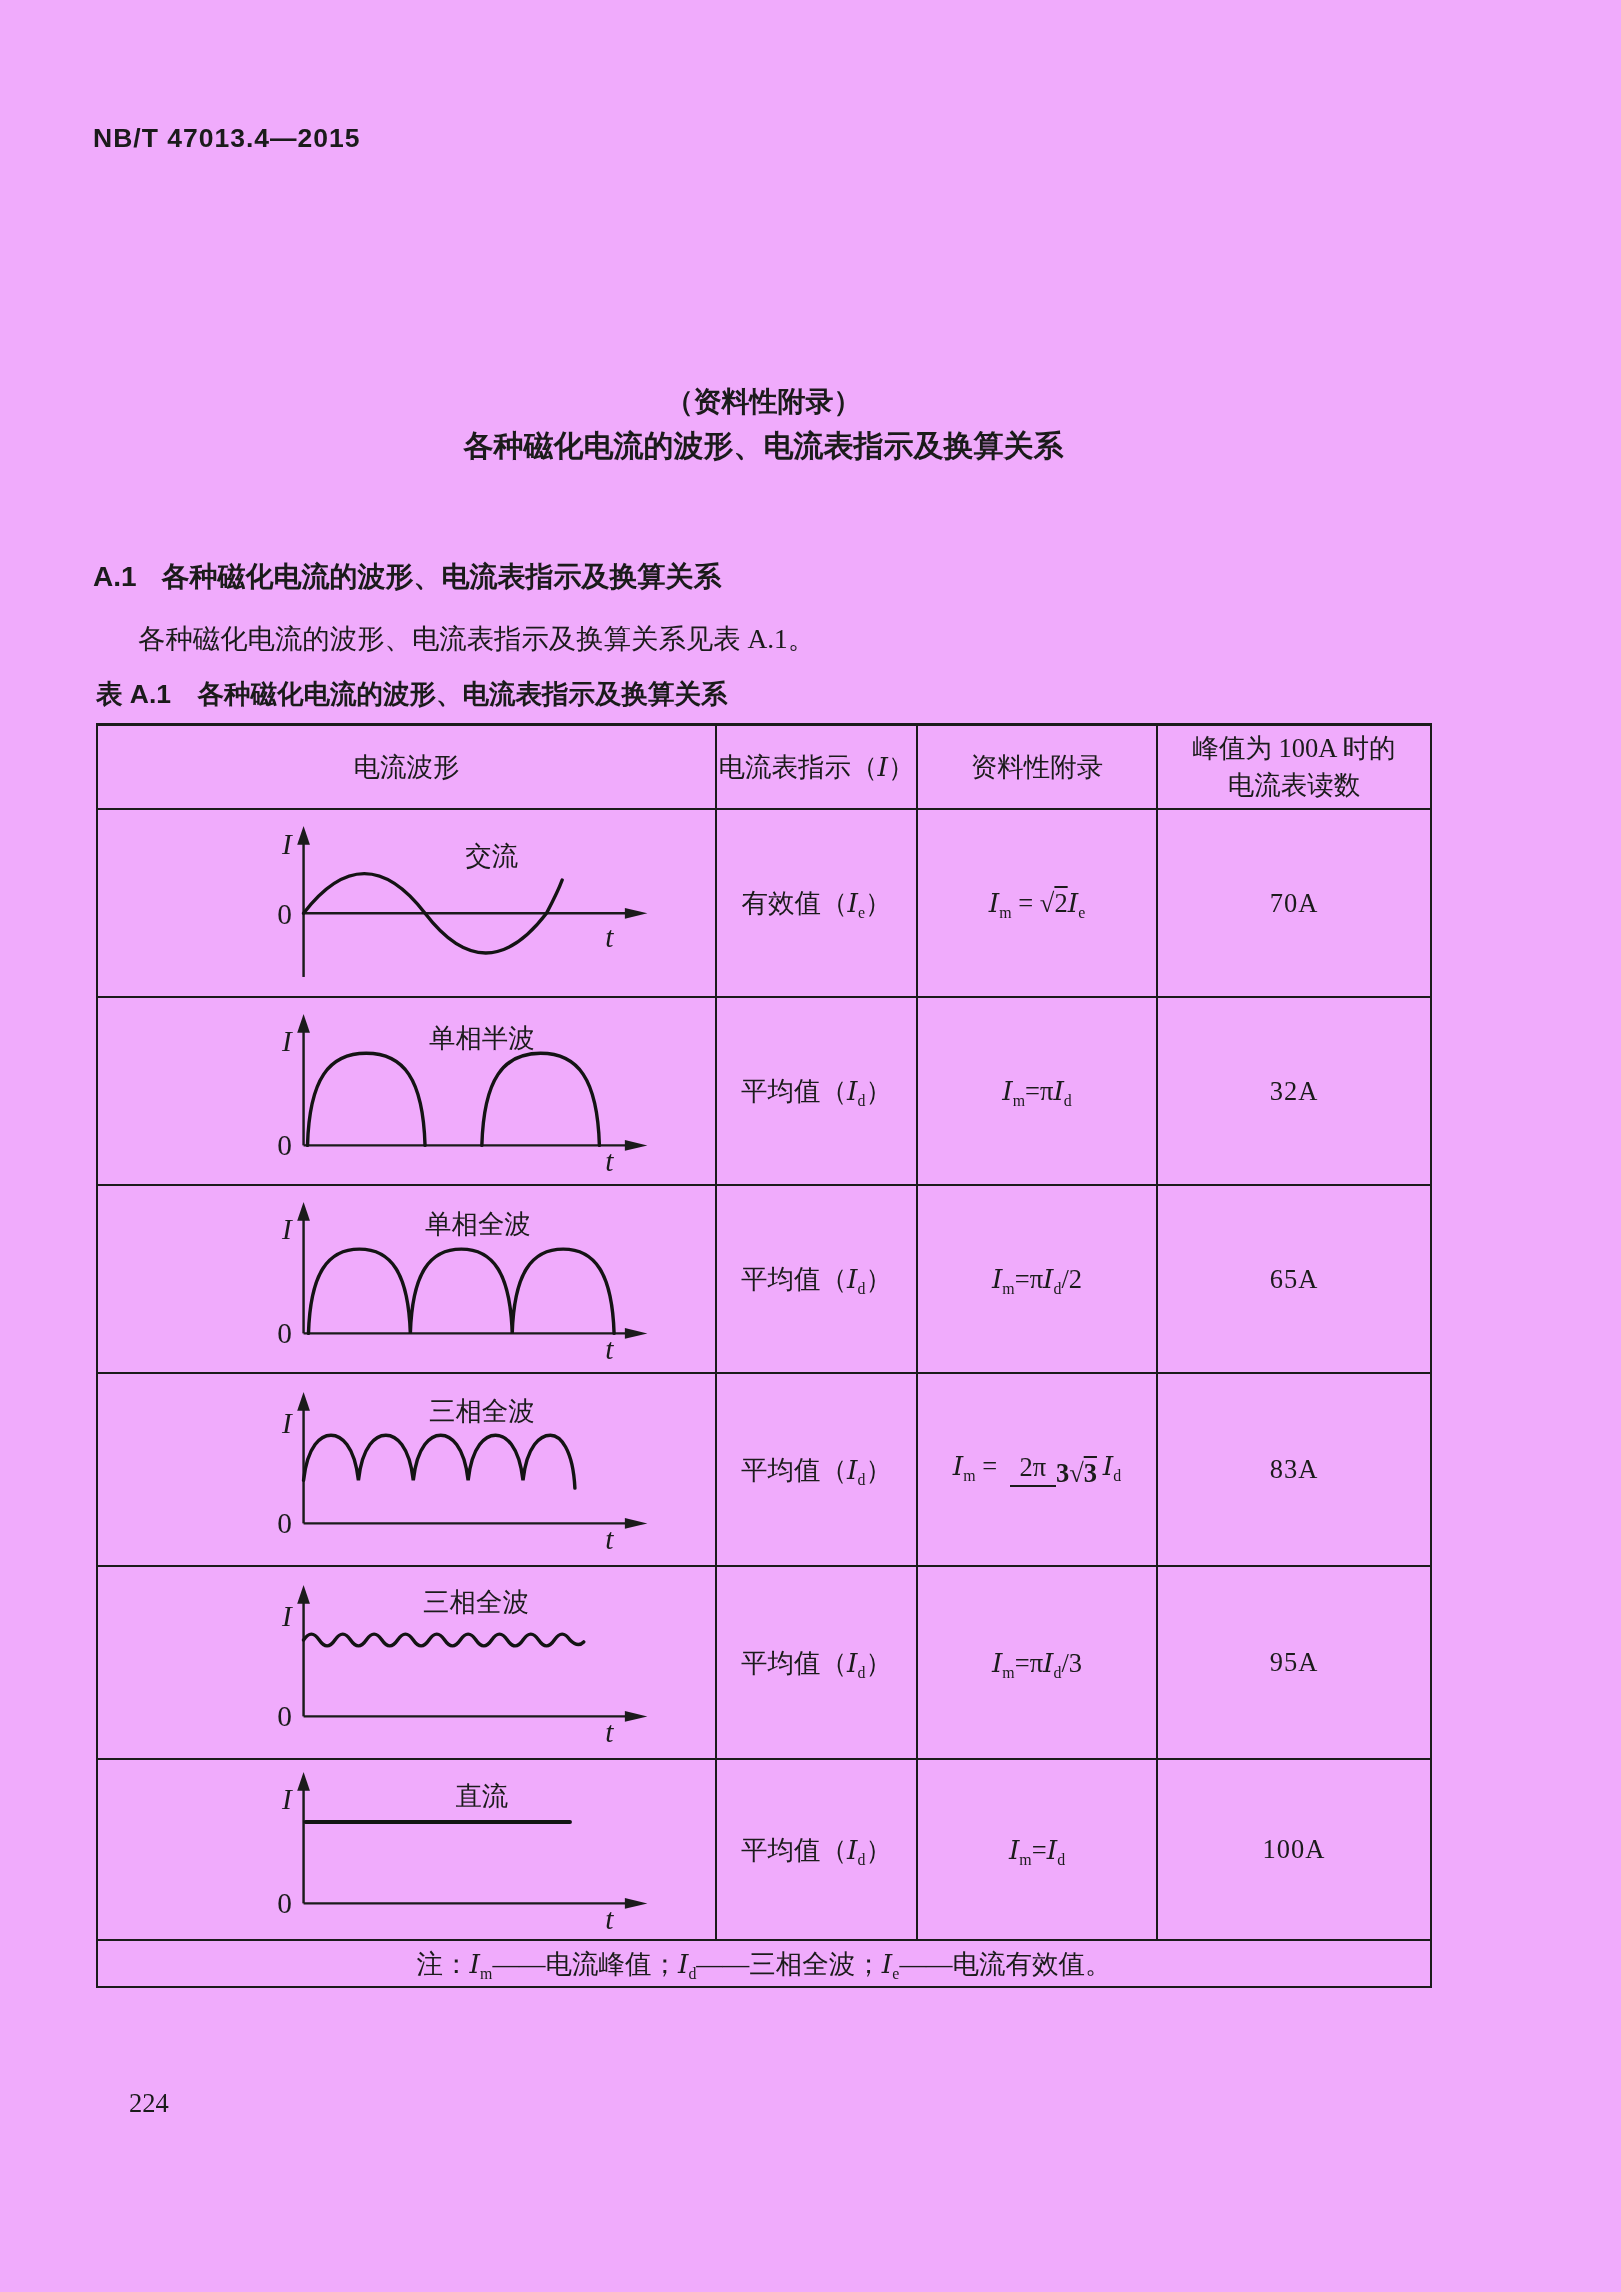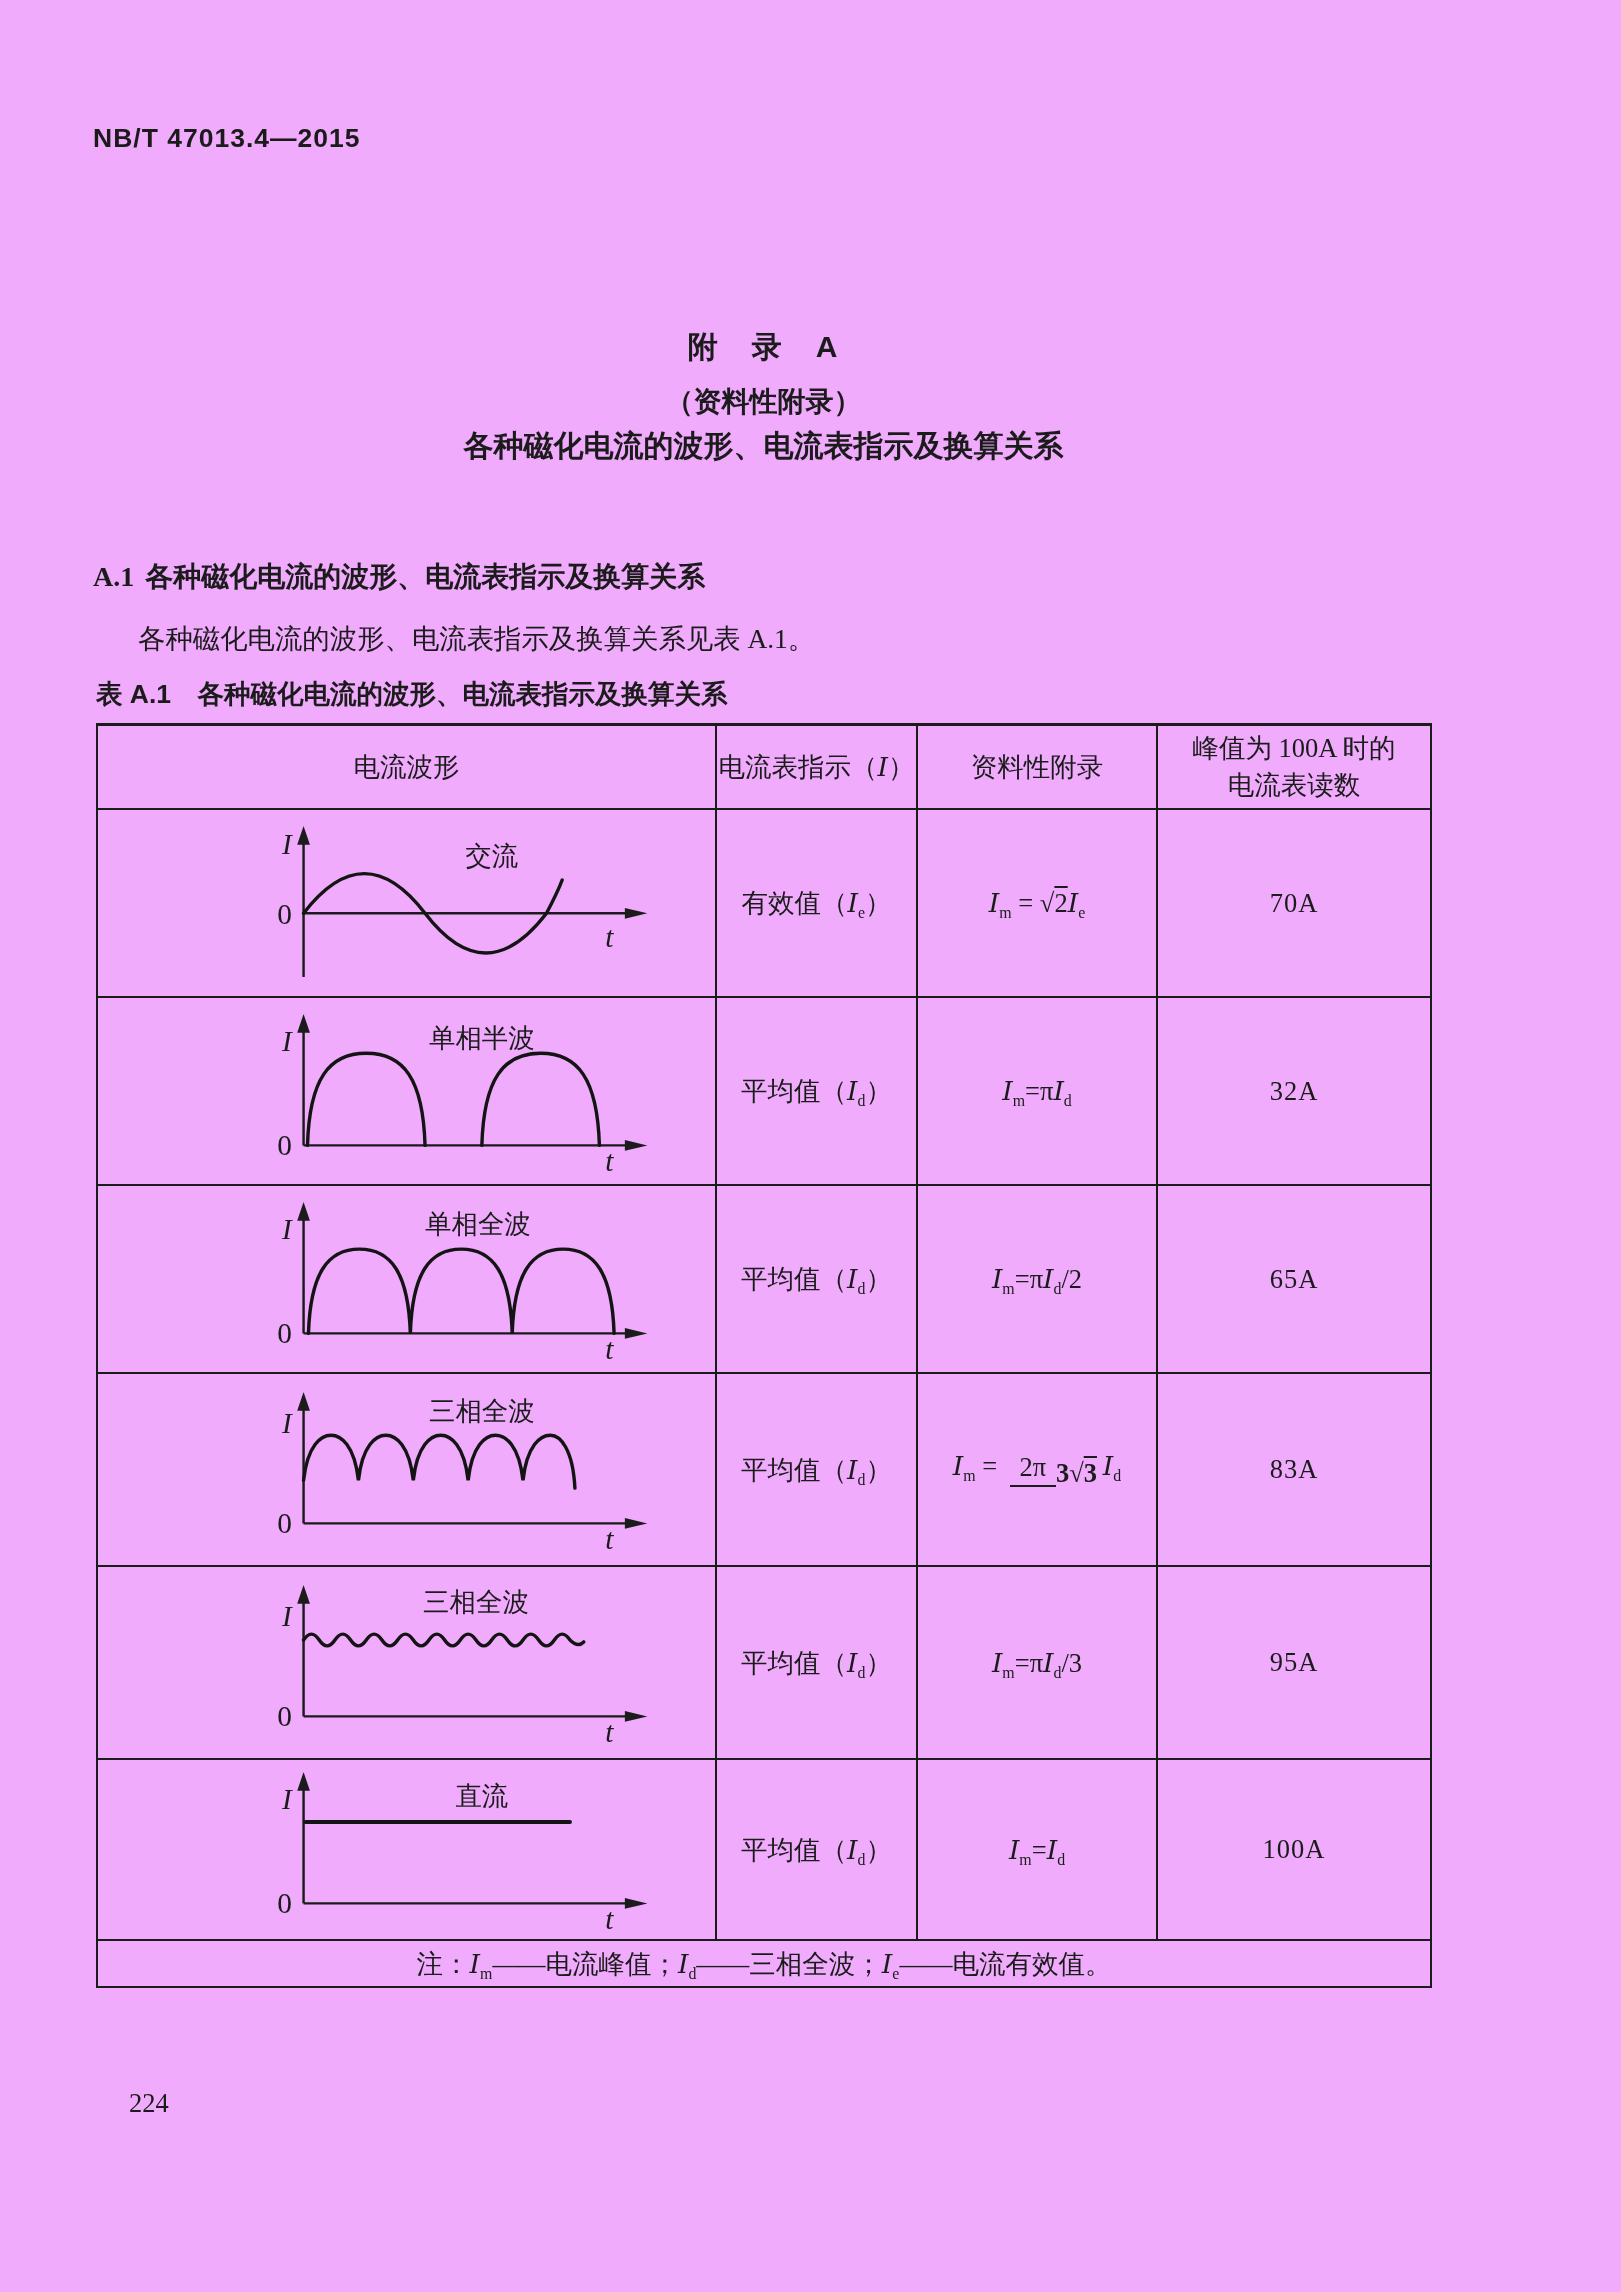--- a/index.html
+++ b/index.html
@@ -19,21 +19,21 @@
   .title-line{position:absolute;left:96px;width:1335px;text-align:center;
     font-family:"Liberation Sans","DejaVu Sans",sans-serif;font-weight:bold;}
   .app-title{top:327px;font-size:30px;letter-spacing:2px;}
   .app-subtitle{top:383px;font-size:28px;}
   .app-subject{top:426px;font-size:30px;}
   .sec-heading{
     position:absolute;left:93px;top:558px;
     font-family:"Liberation Sans","DejaVu Sans",sans-serif;
     font-weight:bold;font-size:28px;
   }
-  .sec-heading .sec-no{margin-right:11px;font-family:Liberation Serif, serif;}
+  .sec-heading .sec-no{margin-right:25px;}
   .sec-body{
     position:absolute;left:93px;top:621px;width:1338px;
     font-size:27.4px;text-indent:45px;
   }
   .tbl-caption{
     position:absolute;left:96px;top:676px;width:1335px;text-align:left;
     font-family:"Liberation Sans","DejaVu Sans",sans-serif;
     font-weight:bold;font-size:26.5px;
   }
   table.main{
@@ -72,21 +72,20 @@
   svg text.zero-lbl{font-size:30px;}
   svg text.wave-lbl{font-size:27px;}
 </style>
 </head>
 <body>
 
 <div class="page">
 
   <div class="std-code">NB/T 47013.4—2015</div>
 
-  <div class="title-line app-title">附　录　A</div>
   <div class="title-line app-subtitle">（资料性附录）</div>
   <div class="title-line app-subject">各种磁化电流的波形、电流表指示及换算关系</div>
 
   <div class="sec-heading">
     <span class="sec-no">A.1</span><span>各种磁化电流的波形、电流表指示及换算关系</span>
   </div>
 
   <div class="sec-body">各种磁化电流的波形、电流表指示及换算关系见表 A.1。</div>
 
   <div class="tbl-caption">表 A.1　各种磁化电流的波形、电流表指示及换算关系</div>

